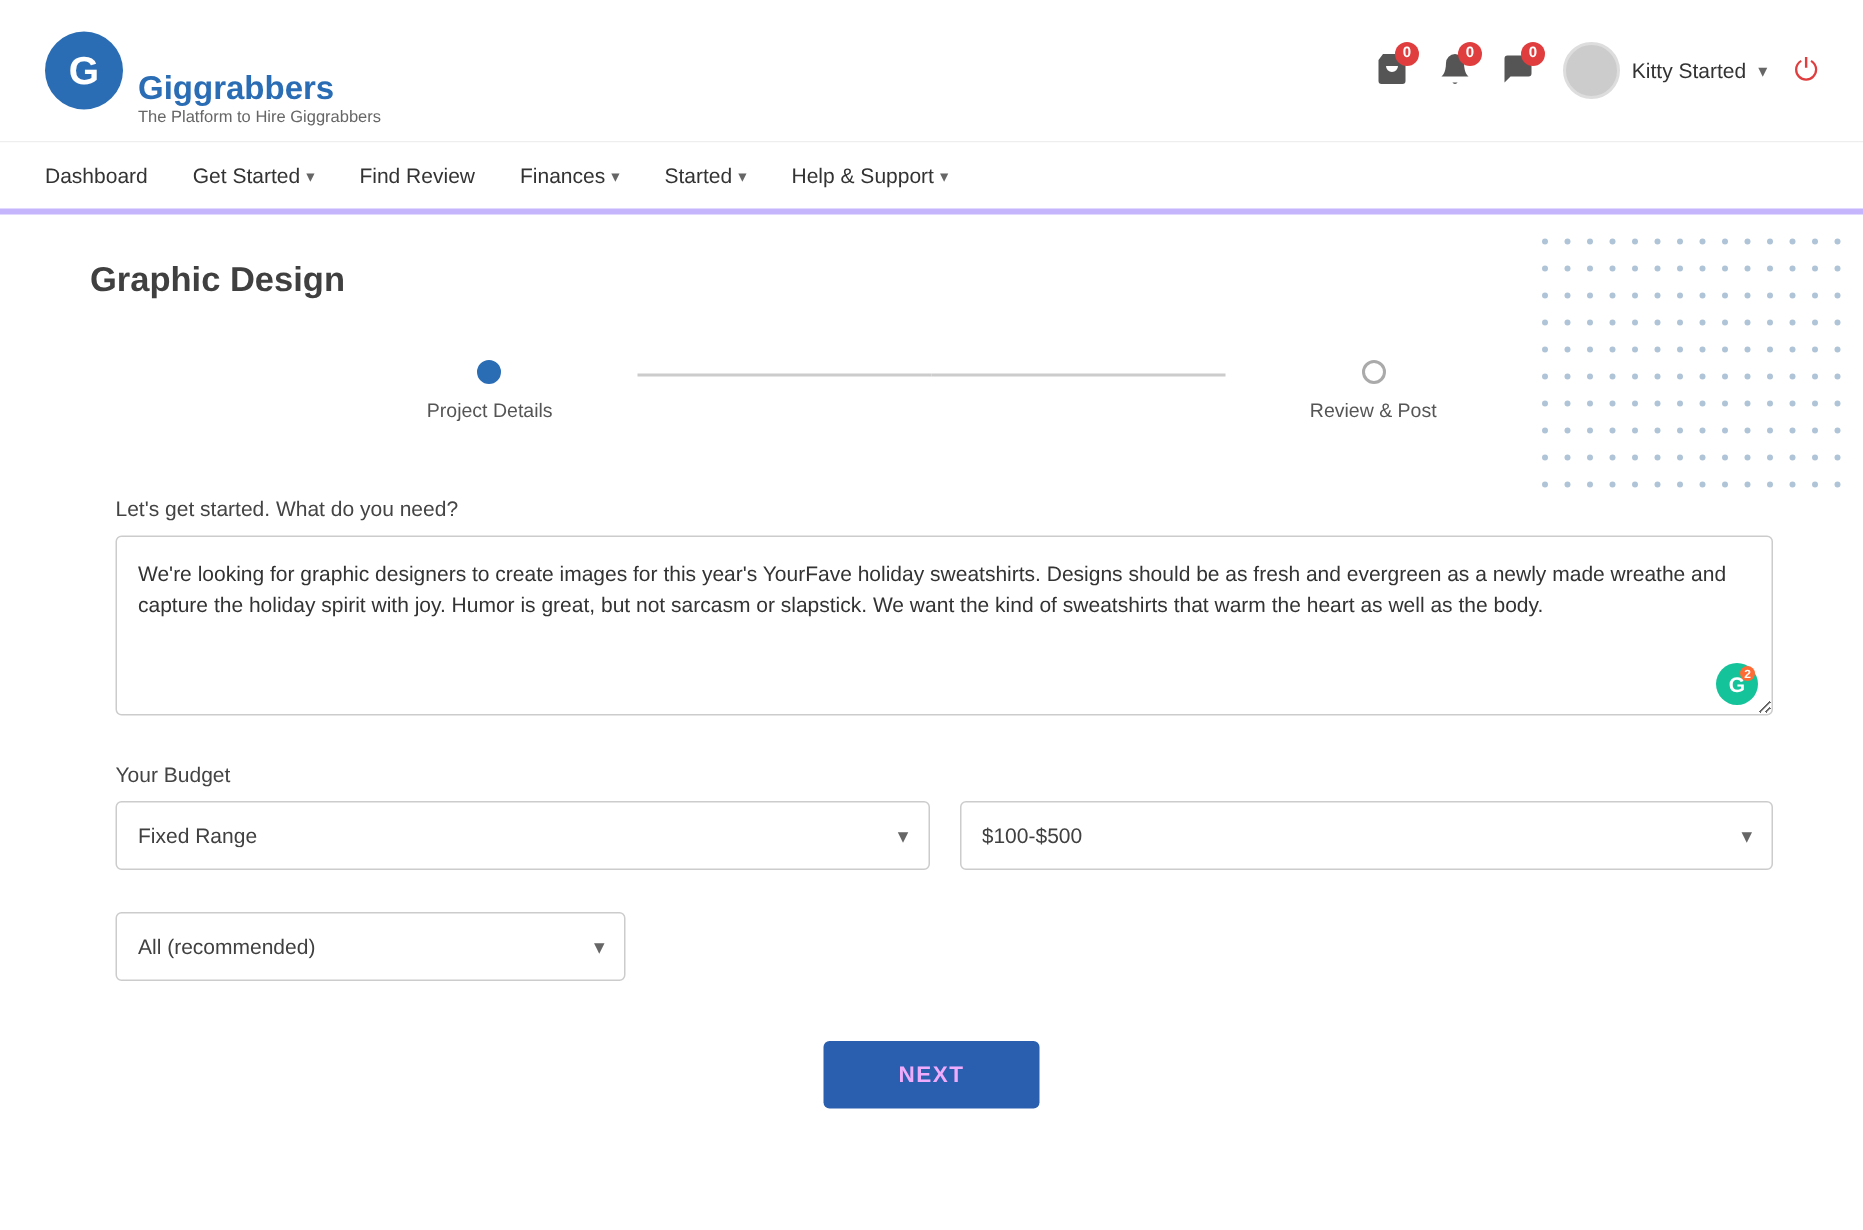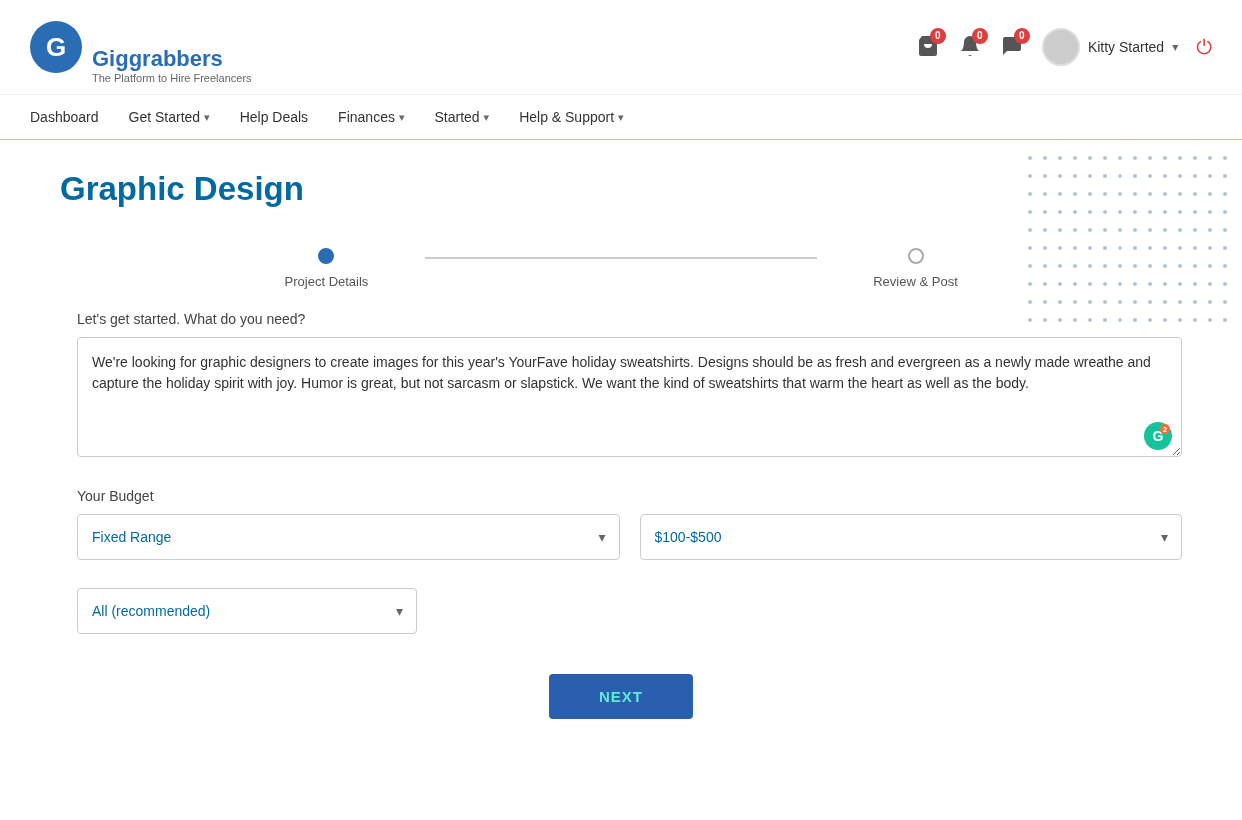--- a/index.html
+++ b/index.html
@@ -75,21 +75,21 @@
     }
     .user-name { font-size: 14px; color: #333; }
     .chevron-down { font-size: 12px; color: #666; }
     .power-icon { color: #e03e3e; font-size: 20px; cursor: pointer; }
 
     
     .nav {
       display: flex;
       align-items: center;
       padding: 0 30px;
-      border-bottom: 1px solid #c4b5fd;
+      border-bottom: 4px solid #c4b5fd;
       background: #fff;
       gap: 30px;
     }
     .nav-item {
       padding: 14px 0;
       font-size: 14px;
       color: #333;
       cursor: pointer;
       white-space: nowrap;
       display: flex;
@@ -102,32 +102,32 @@
     
     .content-area {
       position: relative;
       padding: 30px 60px 60px 60px;
       min-height: 680px;
       overflow: hidden;
     }
 
     
     .page-title {
-      font-size: 33px;
+      font-size: 23px;
       font-weight: 700;
-      color: #0369a1;
+      color: #404040;
       margin-bottom: 40px;
     }
 
     
     .stepper {
       display: flex;
       align-items: flex-start;
       justify-content: center;
-      margin-bottom: 22px;
+      margin-bottom: 50px;
       position: relative;
     }
     .stepper-track {
       display: flex;
       align-items: center;
       width: 70%;
       position: relative;
     }
     .step {
       display: flex;
@@ -201,21 +201,21 @@
     .select-wrapper {
       position: relative;
       flex: 1;
     }
     .select-wrapper select {
       width: 100%;
       padding: 14px 40px 14px 14px;
       border: 1px solid #ccc;
       border-radius: 4px;
       font-size: 14px;
-      color: #0369a1;
+      color: #404040;
       appearance: none;
       background: #fff;
       cursor: pointer;
       outline: none;
       font-family: inherit;
     }
     .select-chevron {
       position: absolute;
       right: 14px;
       top: 50%;
@@ -225,21 +225,21 @@
       font-size: 14px;
     }
 
     .next-btn-area {
       display: flex;
       justify-content: center;
       margin-top: 40px;
     }
     .next-btn {
       background: #2a5fb0;
-      color: #5eead4;
+      color: #f0abfc;
       border: none;
       border-radius: 4px;
       padding: 14px 50px;
       font-size: 15px;
       font-weight: 700;
       letter-spacing: 1px;
       cursor: pointer;
     }
 
     
@@ -253,21 +253,21 @@
 </head>
 <body>
 
 <div class="header">
   <div class="logo-area">
     <div class="logo-circle">
       <span>G</span>
     </div>
     <div class="logo-text-area">
       <span class="logo-title">Giggrabbers</span>
-      <span class="logo-subtitle">The Platform to Hire Freelancers</span>
+      <span class="logo-subtitle">The Platform to Hire Giggrabbers</span>
     </div>
   </div>
 
   <div class="header-right">
     <div class="icon-badge">
       <svg viewBox="0 0 24 24" xmlns="http://www.w3.org/2000/svg">
         <path d="M6 2L3 6v14a2 2 0 002 2h14a2 2 0 002-2V6l-3-4zM3 6h18M16 10a4 4 0 01-8 0"></path>
       </svg>
       <div class="badge">0</div>
     </div>
@@ -294,21 +294,21 @@
 
 <nav class="nav">
   <a class="nav-item">
     <span>Dashboard</span>
   </a>
   <a class="nav-item">
     <span>Get Started</span>
     <span class="nav-chevron">▾</span>
   </a>
   <a class="nav-item">
-    <span>Help Deals</span>
+    <span>Find Review</span>
   </a>
   <a class="nav-item">
     <span>Finances</span>
     <span class="nav-chevron">▾</span>
   </a>
   <a class="nav-item">
     <span>Started</span>
     <span class="nav-chevron">▾</span>
   </a>
   <a class="nav-item">

